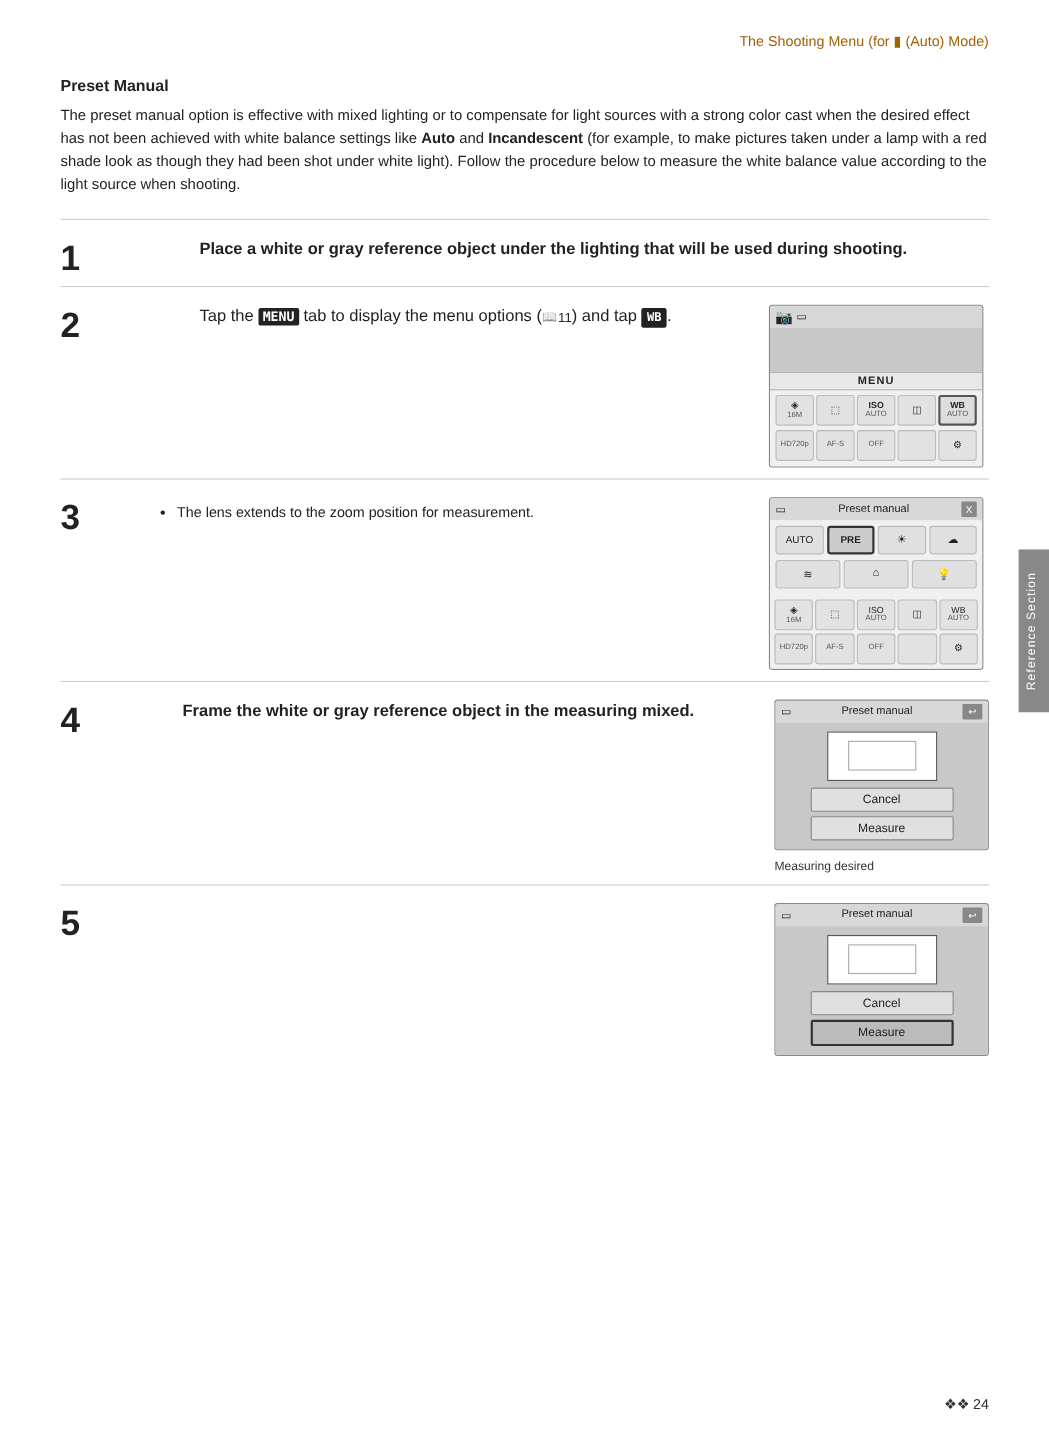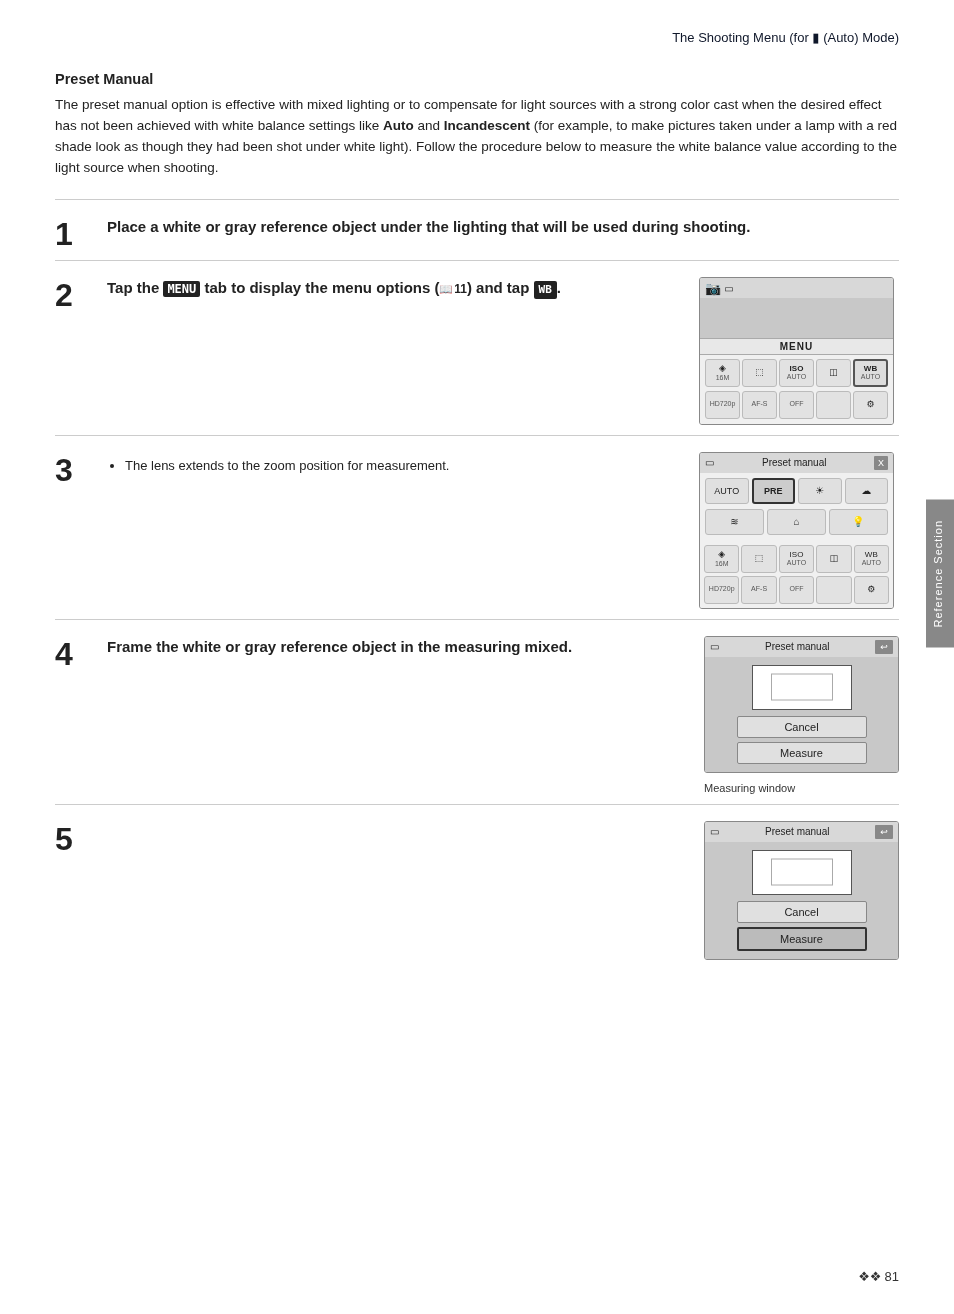--- a/index.html
+++ b/index.html
@@ -17,21 +17,21 @@
       width: 954px;
       min-height: 1314px;
       padding: 30px 55px 40px 55px;
       position: relative;
     }
 
     
     .page-header {
       text-align: right;
       font-size: 13px;
-      color: #0f172a;
+      color: #a16207;
       margin-bottom: 22px;
       padding-bottom: 4px;
     }
 
     
     .section-title {
       font-weight: bold;
       font-size: 14.5px;
       margin-bottom: 8px;
     }
@@ -67,39 +67,41 @@
 
     .step-content {
       flex: 1;
     }
 
     .step-heading {
       font-size: 15px;
       font-weight: bold;
       line-height: 1.45;
       margin-bottom: 6px;
+      text-align: center;
     }
 
     .step-heading .normal {
-      font-weight: bold;
+      font-weight: normal;
     }
 
     .step-body {
       font-size: 13px;
       line-height: 1.55;
       color: #222;
     }
 
     .step-body ul {
       padding-left: 18px;
       margin-top: 4px;
     }
 
     .step-body ul li {
       margin-bottom: 4px;
+      margin-left: 36px;
     }
 
     .step-image {
       width: 200px;
       flex-shrink: 0;
     }
 
     
     .camera-screen {
       border: 1.5px solid #888;
@@ -590,21 +592,21 @@
             <div class="mw-back">
               <span>↩</span>
             </div>
           </div>
           <div class="mw-body">
             <div class="mw-window"></div>
             <div class="mw-cancel-btn">Cancel</div>
             <div class="mw-measure-btn">Measure</div>
           </div>
         </div>
-        <div class="mw-label">Measuring window</div>
+        <div class="mw-label">Measuring desired</div>
       </div>
     </div>
 
     <div class="step-row">
       <div class="step-number">5</div>
       <div class="step-content">
       </div>
 
       <div class="step-image-wrapper">
         <div class="mw-screen">
@@ -623,16 +625,16 @@
         </div>
       </div>
     </div>
 
   </div>
 
   <div class="ref-section-tab">Reference Section</div>
 
   <div class="page-footer">
     <span>❖❖</span>
-    <span>81</span>
+    <span>24</span>
   </div>
 
 </div>
 
 </body></html>

